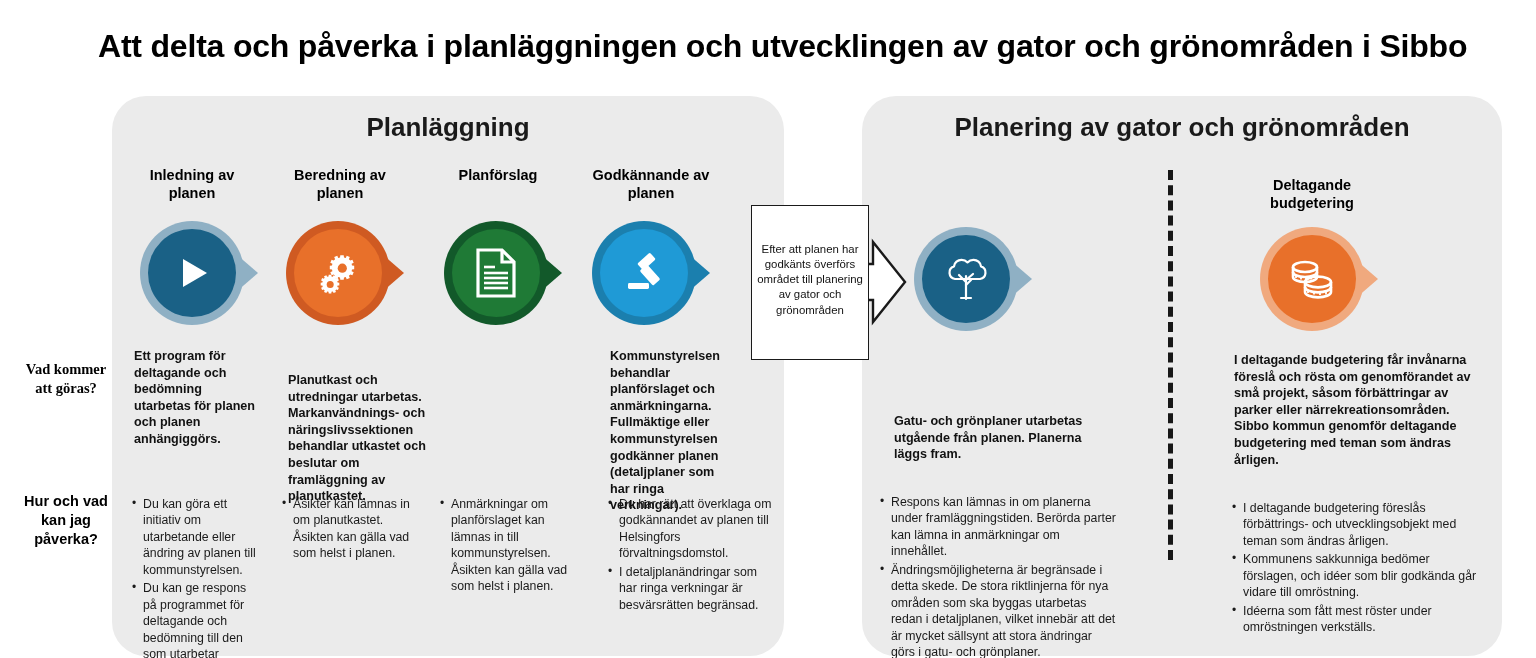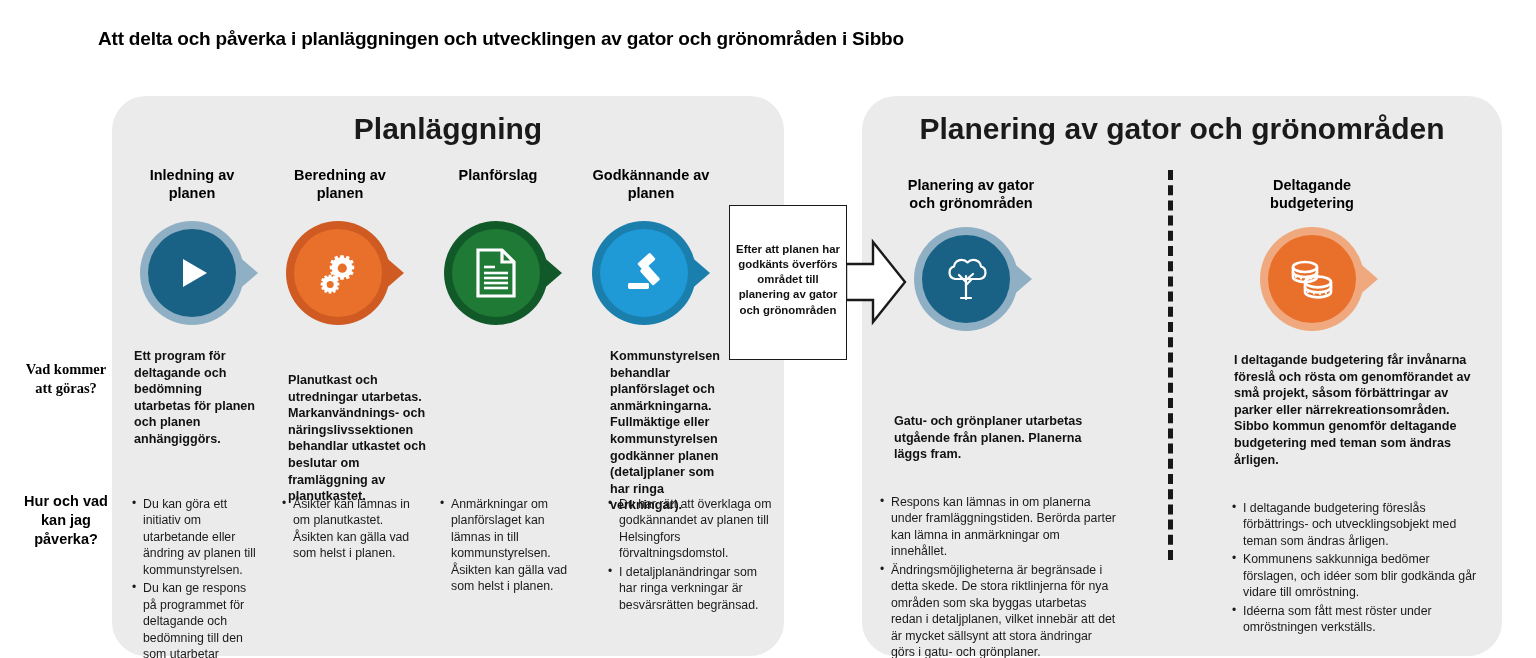--- a/index.html
+++ b/index.html
@@ -10,40 +10,40 @@
     font-family: "Liberation Sans", sans-serif;
     overflow: hidden;
   }
   #root { position: relative; width: 1536px; height: 658px; }
 
   
   .page-title {
     position: absolute;
     left: 98px; top: 28px;
     width: 1200px;
-    font-size: 19px;
+    font-size: 32px;
     font-weight: bold;
     color: #000000;
     letter-spacing: -0.2px;
     white-space: nowrap;
   }
 
   
   .panel {
     position: absolute;
     background: #ebebeb;
     border-radius: 34px;
   }
   #panel-left  { left: 112px; top: 96px; width: 672px; height: 560px; }
   #panel-right { left: 862px; top: 96px; width: 640px; height: 560px; }
 
   .panel-title {
     position: absolute;
     top: 112px;
-    font-size: 30px;
+    font-size: 26px;
     font-weight: bold;
     color: #1a1a1a;
     text-align: center;
   }
   #panel-left-title  { left: 112px; width: 672px; }
   #panel-right-title { left: 862px; width: 640px; }
 
   
   .step-head {
     position: absolute;
@@ -75,26 +75,25 @@
     width: 88px; height: 88px;
     border-radius: 50%;
     display: flex; align-items: center; justify-content: center;
     z-index: 2;
   }
   .badge svg { display: block; }
 
   
   #transition {
     position: absolute;
-    left: 729px; top: 205px;
+    left: 751px; top: 205px;
     width: 118px; height: 155px;
     background: #ffffff;
     border: 1.6px solid #1a1a1a;
     z-index: 6;
-    font-weight: bold;
   }
   #transition .txt {
     position: absolute; left: 5px; right: 5px; top: 36px;
     font-size: 11.4px; line-height: 1.33;
     text-align: center; color: #111;
   }
   #arrow-head {
     position: absolute;
     left: 845px; top: 238px;
     width: 62px; height: 88px;
@@ -167,22 +166,20 @@
 påverka?</div>
 
   <div class="step-head" style="left: 128px; top: 166px; width: 128px; white-space: pre-line;">Inledning av
 planen</div>
   <div class="step-head" style="left: 274px; top: 166px; width: 132px; white-space: pre-line; text-align: center;">Beredning av
 planen</div>
   <div class="step-head" style="left: 432px; top: 166px; width: 132px; white-space: pre-line;">Planförslag</div>
   <div class="step-head" style="left: 578px; top: 166px; width: 146px; white-space: pre-line;">Godkännande av
 planen</div>
 
-  <div class="step-head" style="left: 892px; top: 176px; width: 158px; white-space: pre-line;">Planering av gator
-och grönområden</div>
   <div class="step-head" style="left: 1232px; top: 176px; width: 160px; white-space: pre-line;">Deltagande
 budgetering</div>
 
   <div class="badge" style="left:132px; top:214px;">
     <div class="tail" style="background:#8fb0c4; color:#8fb0c4;"></div>
     <div class="disc" style="background:#1a6186;">
       <svg width="44" height="44" viewBox="0 0 44 44">
           <polygon points="13,8 37,22 13,36" fill="#ffffff"></polygon>
         </svg>
     </div>

